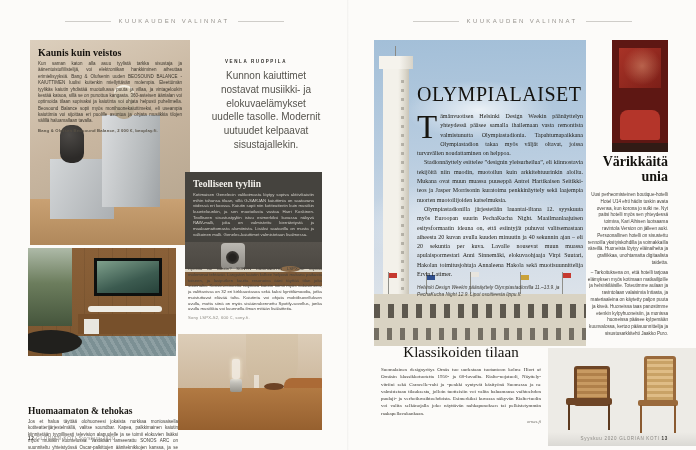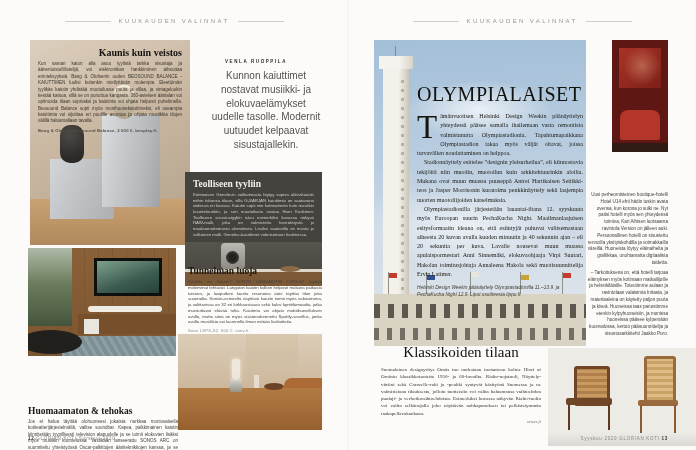--- a/index.html
+++ b/index.html
@@ -16,21 +16,21 @@
   
   .h-serif{font-family:"Liberation Serif",serif;font-weight:700;color:#181612;}
   .item-title{font-size:9.5px;margin:0 0 3px 0;}
   .body-xs{font-size:4.5px;line-height:1.42;text-align:justify;color:#45423d;}
   .cap-xs{font-size:4.2px;color:#8d8a83;margin-top:3px;letter-spacing:.2px;}
 
   
   .photoA{position:absolute;left:30px;top:40px;width:160px;height:205px;overflow:hidden;
           background:linear-gradient(155deg,#dccfbd 0%,#c8b6a0 45%,#b2a28b 100%);}
   .photoA .overlay{position:relative;z-index:3;padding:7px 8px 0 8px;}
-  .photoA .overlay .item-title{font-size:10px;color:#15120e;text-align:right;}
+  .photoA .overlay .item-title{font-size:10px;color:#15120e;}
   .photoA .overlay .body-xs{color:#3c362d;}
   .photoA .overlay .cap-xs{color:#564f43;font-weight:bold;}
   .photoA .floor{position:absolute;left:0;right:0;bottom:0;height:46px;background:linear-gradient(#c9a173,#b0885b);}
   .photoA .marble1{position:absolute;left:20px;bottom:26px;width:64px;height:60px;
           background:linear-gradient(115deg,#d3d6d8,#abafb2);}
   .photoA .marble2{position:absolute;left:72px;bottom:38px;width:58px;height:92px;
           background:linear-gradient(100deg,#dadcde,#b4b8ba 70%,#9fa3a6);}
   .photoA .spk-dark{position:absolute;left:30px;bottom:82px;width:24px;height:38px;border-radius:10px;
           background:radial-gradient(circle at 38% 25%,#4c4946,#2c2a28 75%);}
   .photoA .spk-beige{position:absolute;left:84px;bottom:126px;width:20px;height:34px;border-radius:9px;
@@ -213,21 +213,20 @@
     <div class="tv"></div>
     <div class="tvpic"></div>
     <div class="bar"></div>
     <div class="board"></div>
     <div class="rug"></div>
     <div class="cube"></div>
     <div class="table"></div>
   </div>
 
   <div class="tunnelman">
-    <div class="h-serif item-title">Tunnelman luoja</div>
     <div class="body-xs" style="font-size:4.3px;line-height:1.34;">Kynttilä vai kaiutin? SONYN LASIKAIUTIN LSPX-S2 täyttää molemmat tehtävät. Langaton kaiutin kulkee helposti mukana paikasta toiseen, ja lasiputken kautta resonoiva ääni täyttää tilan joka suunnalta. Koriste-esineeltä näyttävä kaiutin toimii myös valaisimena, ja valittavissa on 32 eri kirkkaustasoa sekä kaksi kynttilämoodia, jotka muistuttavat elävää tulta. Kaiutinta voi ohjata mobiilisovelluksen avulla, mutta siinä on myös sisäänrakennettu Spotify-sovellus, jonka avulla musiikkia voi kuunnella ilman mitään lisälaitteita.</div>
     <div class="cap-xs">Sony LSPX-S2, 600 €, sony.fi.</div>
   </div>
 
   <div class="huomaamaton">
     <div class="h-serif item-title">Huomaamaton &amp; tehokas</div>
     <div class="body-xs">Jos et halua täyttää olohuoneesi jokaista nurkkaa moniosaisella kotiteatterijärjestelmällä, valitse soundbar. Kapea, palkkimainen kaiutin kiinnitetään tyypillisesti television alapuolelle ja se toimii elokuvien lisäksi myös musiikin kuuntelussa. Vastikään lanseerattu SONOS ARC on suunniteltu yhteistyössä Oscar-palkittujen ääniteknikkojen kanssa, ja se lupaa tarjota laajan 3D-äänialueen ja kristallinkirkkaat äänet. Arcia voi ohjata paitsi kaukosäätimellä myös Sonos-mobiilisovelluksen avulla. Eleettömän kaiuttimen saa mattamustana ja mattavalkoisena ja sen voi asettaa joko vapaasti television eteen tai seinätelineellä suoraan seinään.</div>
     <div class="cap-xs">Sonos Arc, 899 €, sonos.com.</div>
   </div>
 
@@ -284,20 +283,21 @@
     <p class="ind">Stadionnäyttely esittelee ”designin yleisurheilua”, eli kiinnostavia tekijöitä niin muodin, muotoilun kuin arkkitehtuurinkin aloilta. Mukana ovat muun muassa puuseppä Antrei Hartikaisen Seitikki-teos ja Jasper Morrisonin kuratoima penkkinäyttely sekä laajempia nuorten muotoilijoiden katselmuksia.</p>
     <p class="ind">Olympiastadionilla järjestetään lauantai-iltana 12. syyskuuta myös Euroopan suurin PechaKucha Night. Maailmanlaajuisen esitysformaatin ideana on, että esiintyjät puhuvat valitsemastaan aiheesta 20 kuvan avulla kuuden minuutin ja 40 sekunnin ajan – eli 20 sekuntia per kuva. Lavalle nousevat muun muassa apulaispormestari Anni Sinnemäki, elokuvaohjaaja Virpi Suutari, Hakolan toimitusjohtaja Annaleena Hakola sekä muotisuunnittelija Ervin Latimer.</p>
     <div class="main-caption">Helsinki Design Weekin päänäyttely Olympiastadionilla 11.–13.9. ja PechaKucha Night 12.9. Liput osoitteesta lippu.fi.</div>
   </div>
 
   <div class="hotelphoto">
     <div class="art"></div>
     <div class="chair"></div>
     <div class="floorline"></div>
   </div>
+  <div class="hotel-title">Värikkäitä unia</div>
   <div class="hotel-body">
     <p>Uusi perheomisteinen boutique-hotelli Hotel U14 ehti hädin tuskin avata ovensa, kun korona jo sulki ne. Nyt paitsi hotelli myös sen yhteydessä toimiva, Kari Aihisen luotsaama ravintola Version on jälleen auki. Persoonallinen hotelli on sisustettu rennoilla yksityiskohdilla ja voimakkailla väreillä. Huoneista löytyy eläinaiheita ja grafiikkaa, unohtamatta digitaalista taidetta.</p>
     <p>– Tarkoituksena on, että hotelli tarjoaa elämyksen myös kotimaan matkailijoille ja helsinkiläisille. Toteutimme aulaan ja ravintolaan valaisimia Intiasta, ja materiaaleina on käytetty paljon puuta ja kiveä. Huoneissa taas panostimme etenkin kylpyhuoneisiin, ja monissa huoneissa pääsee kylpemään kuunvalossa, kertoo pääsuunnittelija ja sisustusarkkitehti Jaakko Puro.</p>
     <div class="hotel-cap">Hotel U14, Unioninkatu 14, Helsinki. hotelu14.fi</div>
   </div>
 
   <div class="classics-title">Klassikoiden tilaan</div>
   <div class="classics-body">
     <span>Suomalainen designyritys Ornäs tuo uudestaan tuotantoon kolme Hiort af Ornäsin klassikkotuotetta 1950- ja 60-luvuilta. Rialto-nojatuoli, Näyttely-vitriini sekä Caravelle-rahi ja -penkki syntyvät käsityönä Suomessa ja ne valmistetaan tilauksesta, jolloin tuotteisiin voi valita haluamansa vaihtoehdon puulaji- ja verhoiluvaihtoehdoista. Esimerkiksi kuvassa näkyvän Rialto-tuolin voi valita selkänojalla joko näyttävän nahkapunoksen tai pelkistetymmän raakapellavakankaan.</span>
     <div class="classics-cap">ornas.fi</div>

